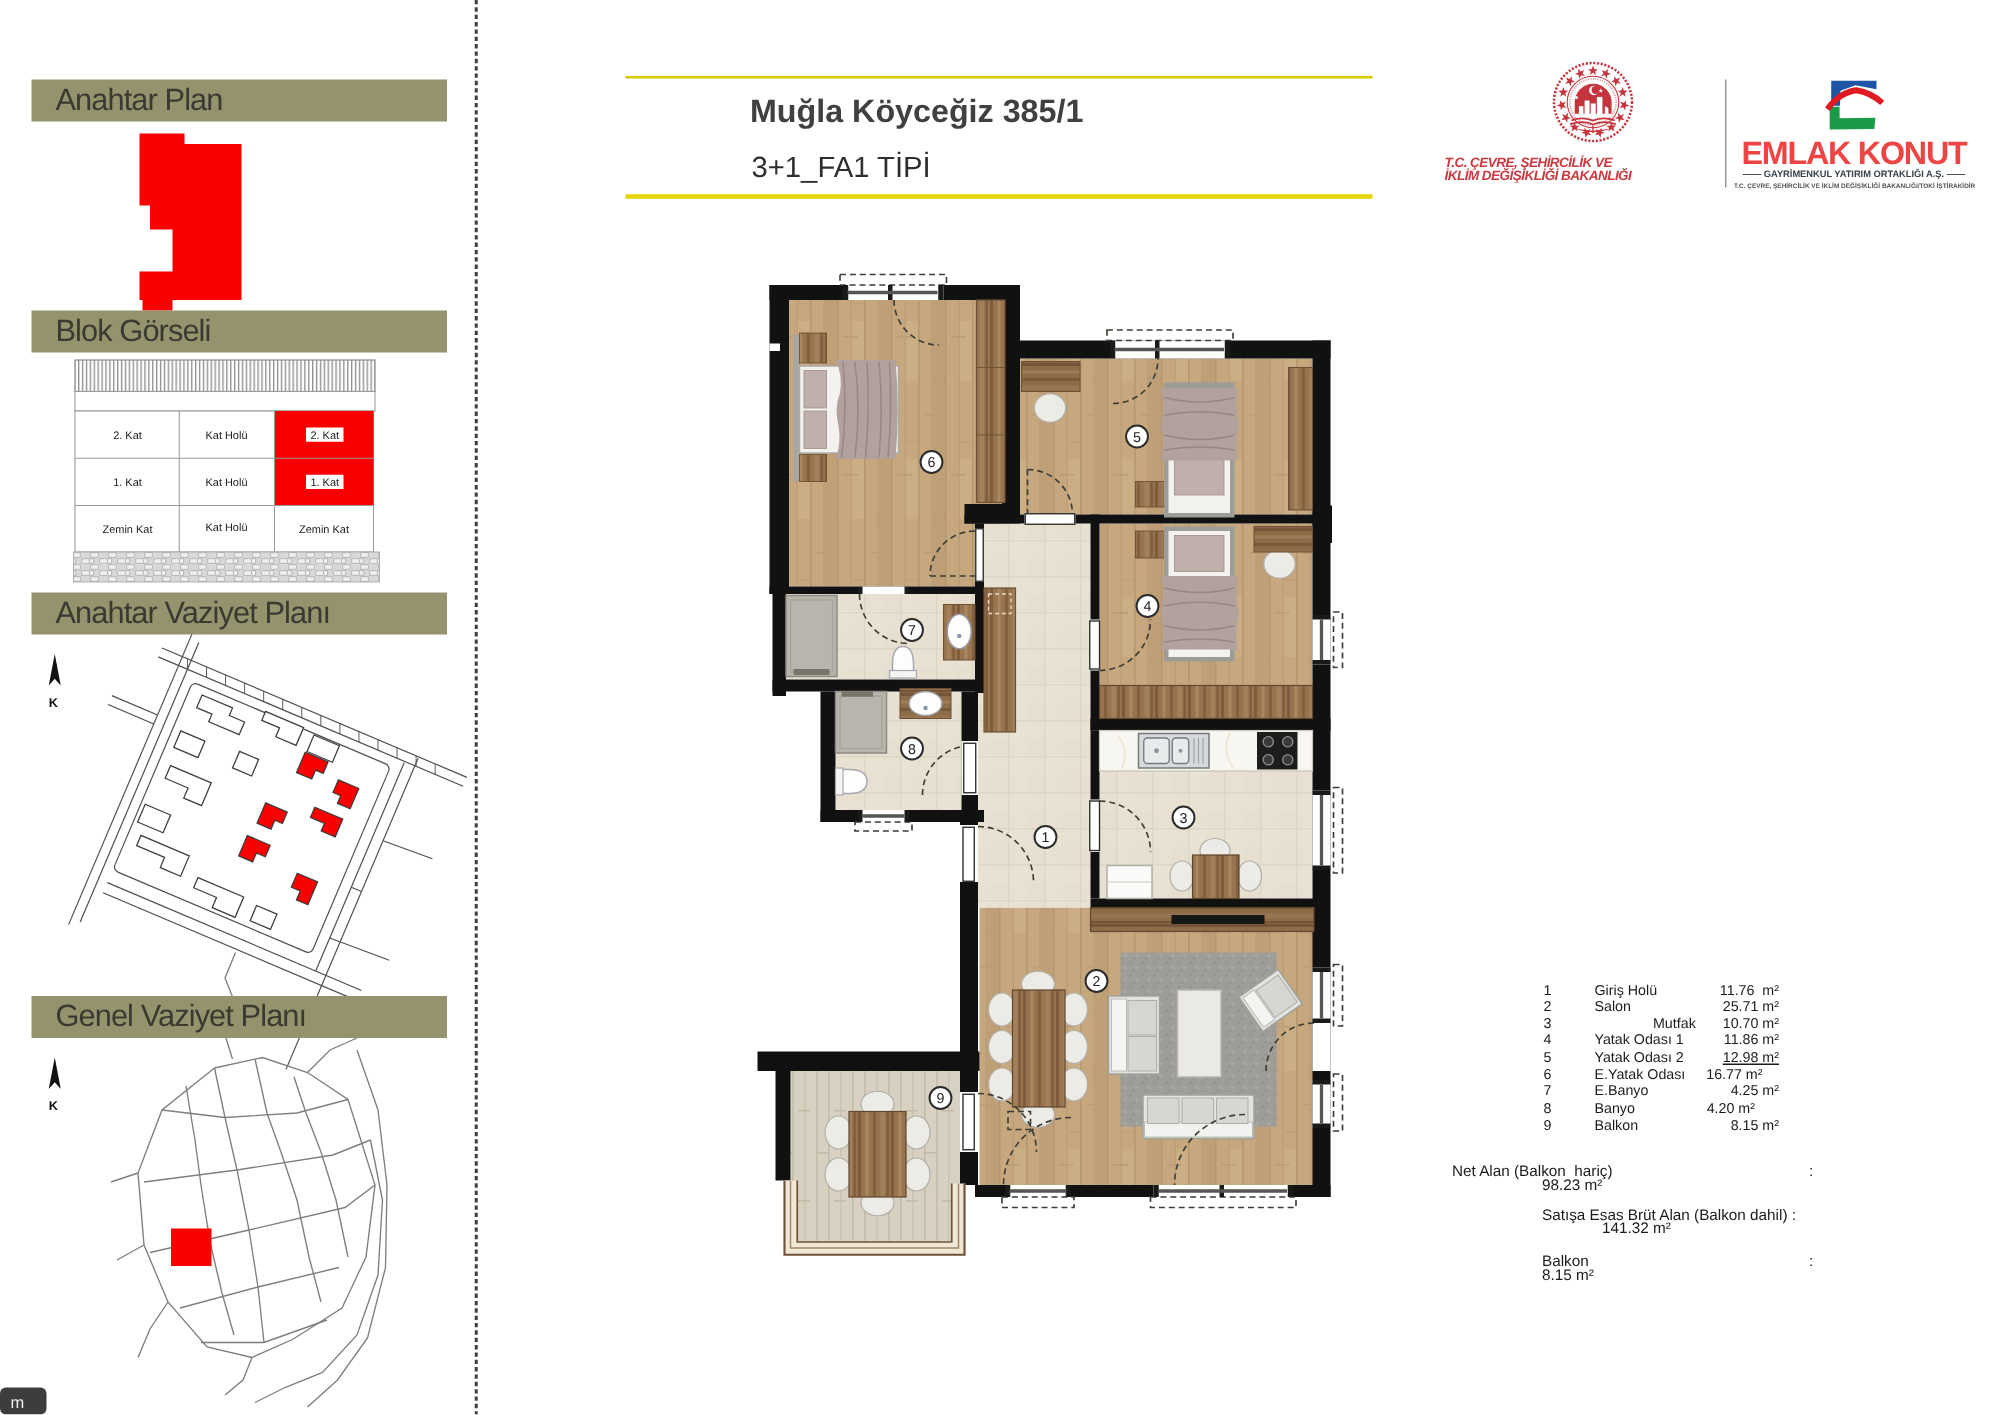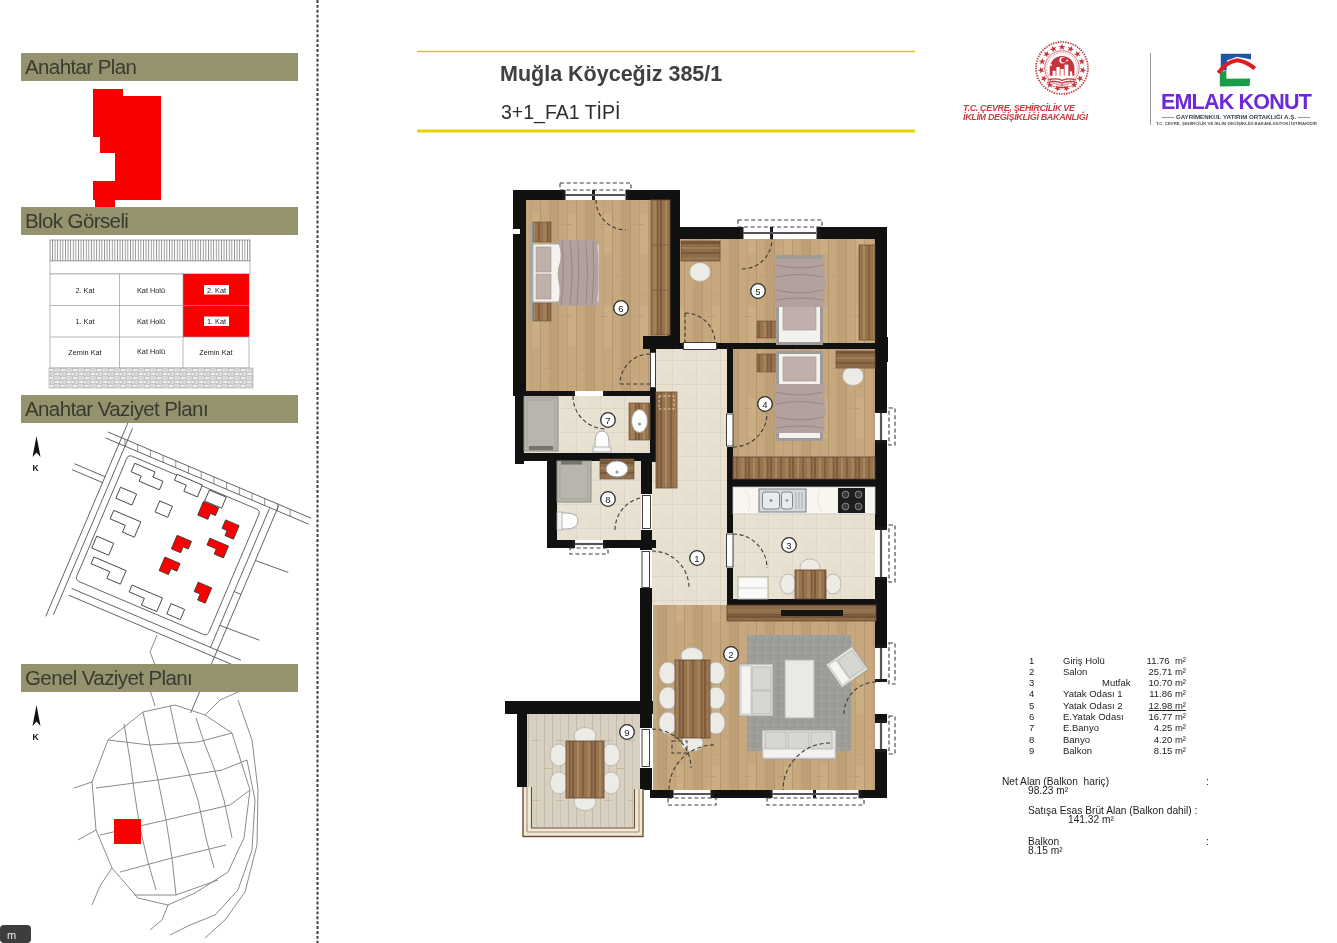--- a/index.html
+++ b/index.html
@@ -1,18 +1,18 @@
 <!DOCTYPE html>
 <html><head>
 <meta charset="utf-8">
 <style>
 html,body{margin:0;padding:0;background:#fff;width:1337px;height:943px;overflow:hidden;}
 body{font-family:"Liberation Sans",sans-serif;position:relative;}
 .abs{position:absolute;}
-.hdr{position:absolute;left:21px;width:277px;height:28px;background:#95926e;color:#3a3a30;font-size:20.5px;letter-spacing:-0.6px;line-height:27.5px;padding-left:4px;box-sizing:border-box;white-space:nowrap;}
+.hdr{position:absolute;left:21px;width:277px;height:28px;background:#95926e;color:#3a3a30;font-size:20.5px;letter-spacing:-0.6px;line-height:27.5px;padding-left:16px;box-sizing:border-box;white-space:nowrap;}
 svg{display:block;}
 </style>
 </head>
 <body>
 <svg class="abs" style="left:0;top:0" width="1337" height="943" viewBox="0 0 1337 943">
 <defs>
 <pattern id="wood" width="36" height="92" patternUnits="userSpaceOnUse">
  <rect width="36" height="92" fill="#c6a77e"></rect>
  <rect x="9" y="0" width="9" height="92" fill="#bf9f76"></rect>
         <rect x="27" y="30" width="9" height="40" fill="#ccae85"></rect>
@@ -514,34 +514,34 @@
  <path d="M1218.3,72.8 C1223.5,65.5 1230,61.2 1237.5,60.2 C1244.5,61.3 1250.5,64.7 1254.8,68.6" stroke="#e11b22" stroke-width="4" fill="none"></path>
 </g>
 </svg>
 <div class="hdr" style="top:53px;">Anahtar Plan</div>
 <div class="hdr" style="top:207px;">Blok Görseli</div>
 <div class="hdr" style="top:395px;">Anahtar Vaziyet Planı</div>
 <div class="hdr" style="top:664px;">Genel Vaziyet Planı</div>
 <div class="abs" style="left:500px;top:62px;font-size:21.5px;font-weight:bold;color:#404040;">Muğla Köyceğiz 385/1</div>
 <div class="abs" style="left:501px;top:101px;font-size:19.5px;color:#2e2e2e;">3+1_FA1 TİPİ</div>
 <div class="abs" style="left:963px;top:103.5px;width:200px;text-align:left;font-size:9px;font-weight:bold;color:#cb3a41;line-height:9.7px;letter-spacing:-0.35px;font-style:italic;">T.C. ÇEVRE, ŞEHİRCİLİK VE<br>İKLİM DEĞİŞİKLİĞİ BAKANLIĞI</div>
-<div class="abs" style="left:1156px;top:90px;width:160px;text-align:center;font-size:21.5px;font-weight:bold;color:#6d28d9;letter-spacing:-0.8px;white-space:nowrap;">EMLAK KONUT</div>
+<div class="abs" style="left:1156px;top:90px;width:160px;text-align:center;font-size:21.5px;font-weight:bold;color:#ef4444;letter-spacing:-0.8px;white-space:nowrap;">EMLAK KONUT</div>
 <div class="abs" style="left:1156px;top:112.5px;width:160px;text-align:center;font-size:6.2px;font-weight:bold;color:#39434e;white-space:nowrap;">――  GAYRİMENKUL YATIRIM ORTAKLIĞI A.Ş.  ――</div>
 <div class="abs" style="left:1156px;top:120.5px;width:160px;text-align:center;font-size:4.3px;font-weight:bold;color:#555;white-space:nowrap;">T.C. ÇEVRE, ŞEHİRCİLİK VE İKLİM DEĞİŞİKLİĞİ BAKANLIĞI/TOKİ İŞTİRAKİDİR</div>
 <div class="abs" style="left:1029px;top:654.5px;width:157px;font-size:9.5px;color:#1c1c1c;">
  <div style="position:relative;height:11.3px;"><span>1</span><span style="position:absolute;left:34px;">Giriş Holü</span><span style="position:absolute;right:0;">11.76&nbsp; m²</span></div>
  <div style="position:relative;height:11.3px;"><span>2</span><span style="position:absolute;left:34px;">Salon</span><span style="position:absolute;right:0;">25.71 m²</span></div>
  <div style="position:relative;height:11.3px;"><span>3</span><span style="position:absolute;left:34px;padding-left:39px;">Mutfak</span><span style="position:absolute;right:0;">10.70 m²</span></div>
  <div style="position:relative;height:11.3px;"><span>4</span><span style="position:absolute;left:34px;">Yatak Odası 1</span><span style="position:absolute;right:0;">11.86 m²</span></div>
  <div style="position:relative;height:11.3px;"><span>5</span><span style="position:absolute;left:34px;">Yatak Odası 2</span><span style="position:absolute;right:0;text-decoration:underline;">12.98 m²</span></div>
- <div style="position:relative;height:11.3px;"><span>6</span><span style="position:absolute;left:34px;">E.Yatak Odası</span><span style="position:absolute;right:0;margin-left:44px;">16.77 m²</span></div>
+ <div style="position:relative;height:11.3px;"><span>6</span><span style="position:absolute;left:34px;">E.Yatak Odası</span><span style="position:absolute;right:11px;margin-left:44px;">16.77 m²</span></div>
  <div style="position:relative;height:11.3px;"><span>7</span><span style="position:absolute;left:34px;">E.Banyo</span><span style="position:absolute;right:0;">4.25 m²</span></div>
- <div style="position:relative;height:11.3px;"><span>8</span><span style="position:absolute;left:34px;">Banyo</span><span style="position:absolute;right:0;">4.20 m²</span></div>
+ <div style="position:relative;height:11.3px;"><span>8</span><span style="position:absolute;left:34px;">Banyo</span><span style="position:absolute;right:16px;">4.20 m²</span></div>
  <div style="position:relative;height:11.3px;"><span>9</span><span style="position:absolute;left:34px;">Balkon</span><span style="position:absolute;right:0;">8.15 m²</span></div>
 </div>
-<div class="abs" style="left:1002px;top:775.5px;font-size:10.2px;color:#1c1c1c;">Net Alan (Balkon&nbsp; hariç)</div>
+<div class="abs" style="left:968px;top:775.5px;font-size:10.2px;color:#1c1c1c;">Net Alan (Balkon&nbsp; hariç)</div>
 <div class="abs" style="left:1206px;top:775.5px;font-size:10.2px;color:#1c1c1c;">:</div>
 <div class="abs" style="left:1028px;top:785px;font-size:10.2px;color:#1c1c1c;">98.23 m²</div>
 <div class="abs" style="left:1028px;top:804.5px;font-size:10.2px;color:#1c1c1c;">Satışa Esas Brüt Alan (Balkon dahil) :</div>
 <div class="abs" style="left:1028px;top:813.5px;font-size:10.2px;color:#1c1c1c;margin-left:40px;">141.32 m²</div>
 <div class="abs" style="left:1028px;top:836px;font-size:10.2px;color:#1c1c1c;">Balkon</div>
 <div class="abs" style="left:1206px;top:836px;font-size:10.2px;color:#1c1c1c;">:</div>
 <div class="abs" style="left:1028px;top:845px;font-size:10.2px;color:#1c1c1c;">8.15 m²</div>
 
 </body></html>

